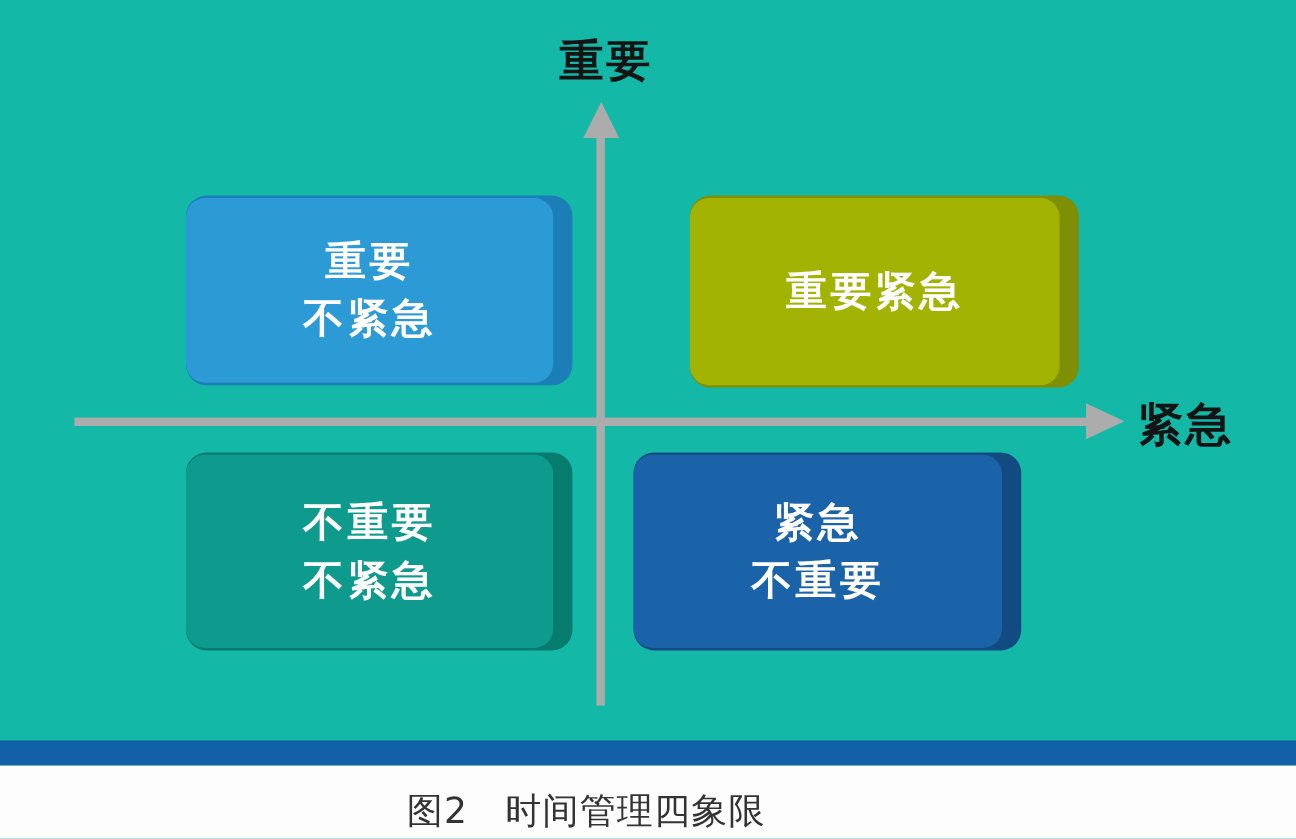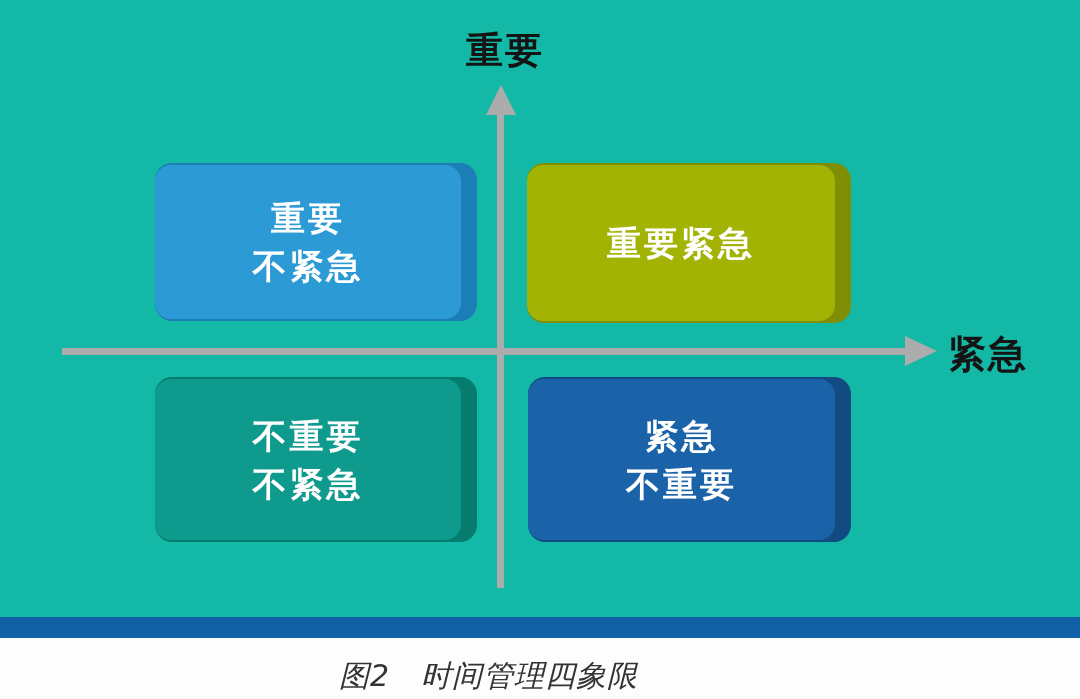--- a/index.html
+++ b/index.html
@@ -85,21 +85,21 @@
     text-align: center;
     white-space: nowrap;
   }
   .card.tl { left: 155px; top: 163px; width: 322px; height: 158px; }
   .card.tr { left: 527px; top: 163px; width: 324px; height: 160px; }
   .card.bl { left: 155px; top: 377px; width: 322px; height: 165px; }
   .card.br { left: 528px; top: 377px; width: 323px; height: 165px; }
 
   
   .card.tl { background: #1b7eb6; } .card.tl .face { background: #2c9ad4; }
-  .card.tr { background: #7f8f05; } .card.tr .face { background: #a3b303; }
+  .card.tr { background: #7f8f05; margin-left: 48px; } .card.tr .face { background: #a3b303; }
   .card.bl { background: #067c6f; } .card.bl .face { background: #0e9a8c; }
   .card.br { background: #114b82; } .card.br .face { background: #1a63a9; }
 
   
   .bottom-bar {
     position: absolute;
     left: 0; top: 617px;
     width: 1080px; height: 21px;
     background: #1261a7;
   }
@@ -111,21 +111,20 @@
   }
   .caption {
     position: absolute;
     left: 0; top: 656px;
     width: 977px;
     text-align: center;
     font-size: 30px;
     font-weight: 500;
     color: #333333;
     letter-spacing: 1px;
-    font-style: italic;
   }
 </style>
 </head>
 <body>
 
 <div class="stage">
 
   <div class="y-label">重要</div>
   <div class="v-arrow"></div>
   <div class="v-line"></div>

